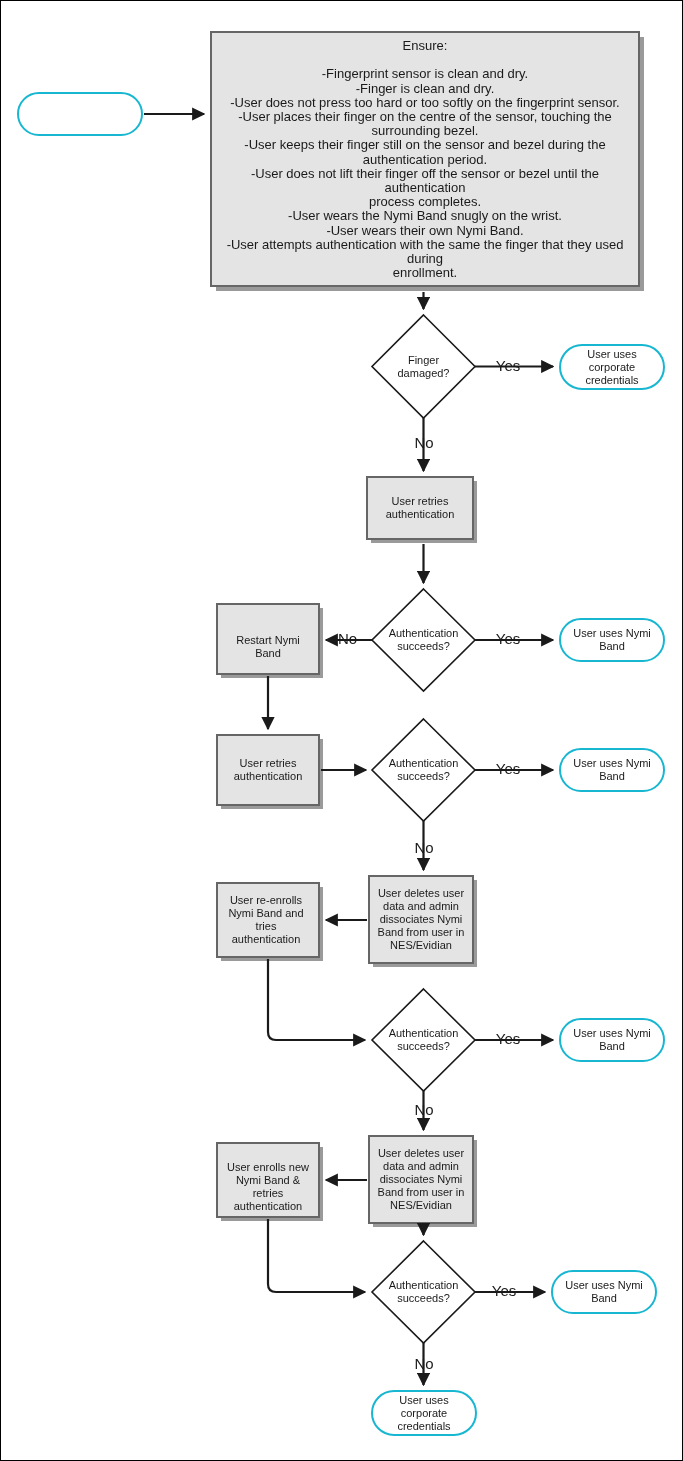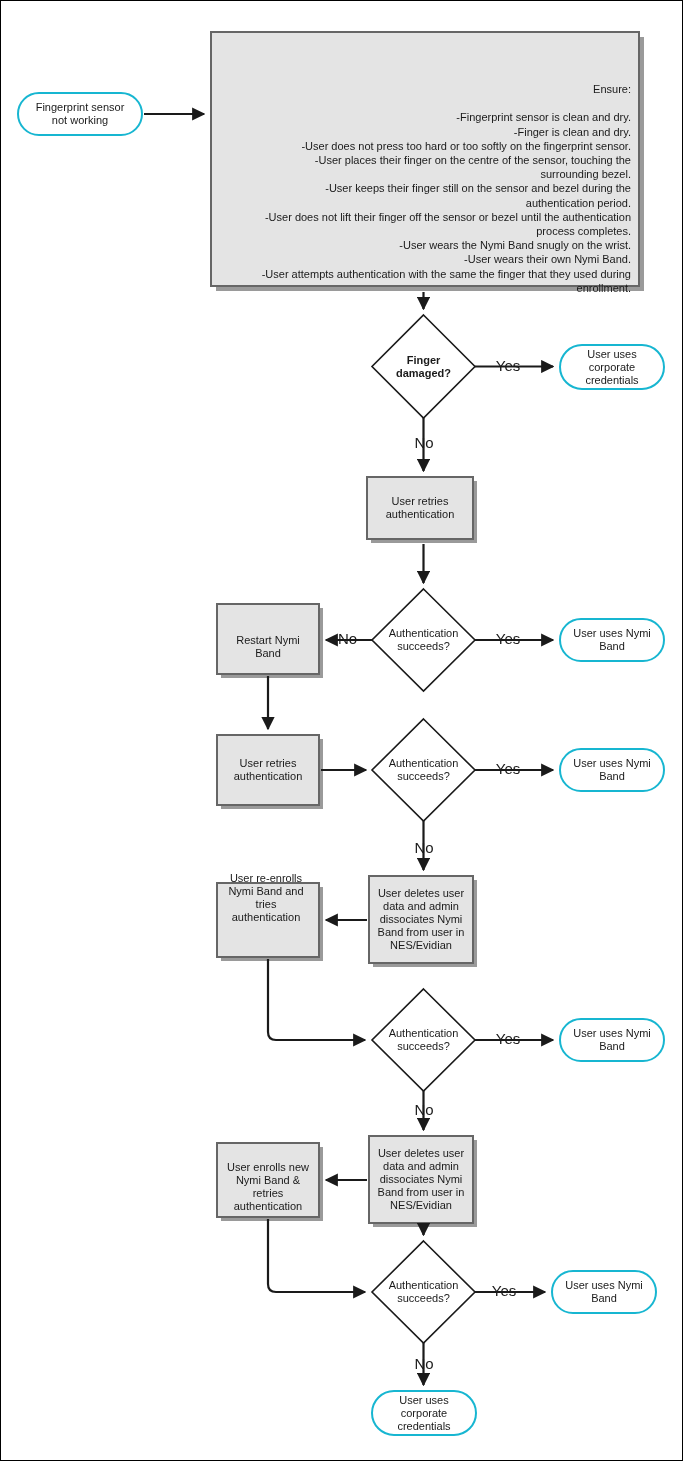--- a/index.html
+++ b/index.html
@@ -37,26 +37,25 @@
     font-family: "Liberation Sans", sans-serif;
     font-size: 11px;
     line-height: 13px;
     color: #1a1a1a;
     pointer-events: none;
     white-space: pre-line;
   }
   .ensure-text {
     position: absolute;
     font-family: "Liberation Sans", sans-serif;
-    font-size: 11px;
+    font-size: 13px;
     line-height: 14.2px;
     color: #1a1a1a;
     white-space: pre-line;
-    text-align: right;
-    margin-top: 43px;
+    text-align: center;
   }
   .edge-label {
     position: absolute;
     font-family: "Liberation Sans", sans-serif;
     font-size: 15px;
     line-height: 12px;
     color: #1a1a1a;
     text-align: center;
     pointer-events: none;
   }
@@ -177,24 +176,22 @@
 surrounding bezel.
 -User keeps their finger still on the sensor and bezel during the
 authentication period.
 -User does not lift their finger off the sensor or bezel until the authentication
 process completes.
 -User wears the Nymi Band snugly on the wrist.
 -User wears their own Nymi Band.
 -User attempts authentication with the same the finger that they used during
 enrollment.</div>
 
-  <div class="node-text" style="left:17px; top:92px; width:124px; height:42px;">Fingerprint sensor
-not working</div>
-
-  <div class="node-text" style="left:374px; top:344px; width:97px; height:43px;font-weight:bold;">Finger
+
+  <div class="node-text" style="left:374px; top:344px; width:97px; height:43px;">Finger
 damaged?</div>
 
   <div class="node-text" style="left:559px; top:344px; width:104px; height:44px;">User uses
 corporate
 credentials</div>
 
   <div class="node-text" style="left:366px; top:476px; width:106px; height:62px;">User retries
 authentication</div>
 
   <div class="node-text" style="left:365px; top:618px; width:115px; height:42px;">Authentication
@@ -214,21 +211,21 @@
 
   <div class="node-text" style="left:559px; top:748px; width:104px; height:42px;">User uses Nymi
 Band</div>
 
   <div class="node-text" style="left:368px; top:875px; width:104px; height:87px;">User deletes user
 data and admin
 dissociates Nymi
 Band from user in
 NES/Evidian</div>
 
-  <div class="node-text" style="left:216px; top:860px; width:98px; height:74px;">User re-enrolls
+  <div class="node-text" style="left:216px; top:882px; width:98px; height:74px;">User re-enrolls
 Nymi Band and
 tries
 authentication</div>
 
   <div class="node-text" style="left:365px; top:1018px; width:115px; height:42px;">Authentication
 succeeds?</div>
 
   <div class="node-text" style="left:559px; top:1018px; width:104px; height:42px;">User uses Nymi
 Band</div>
 

